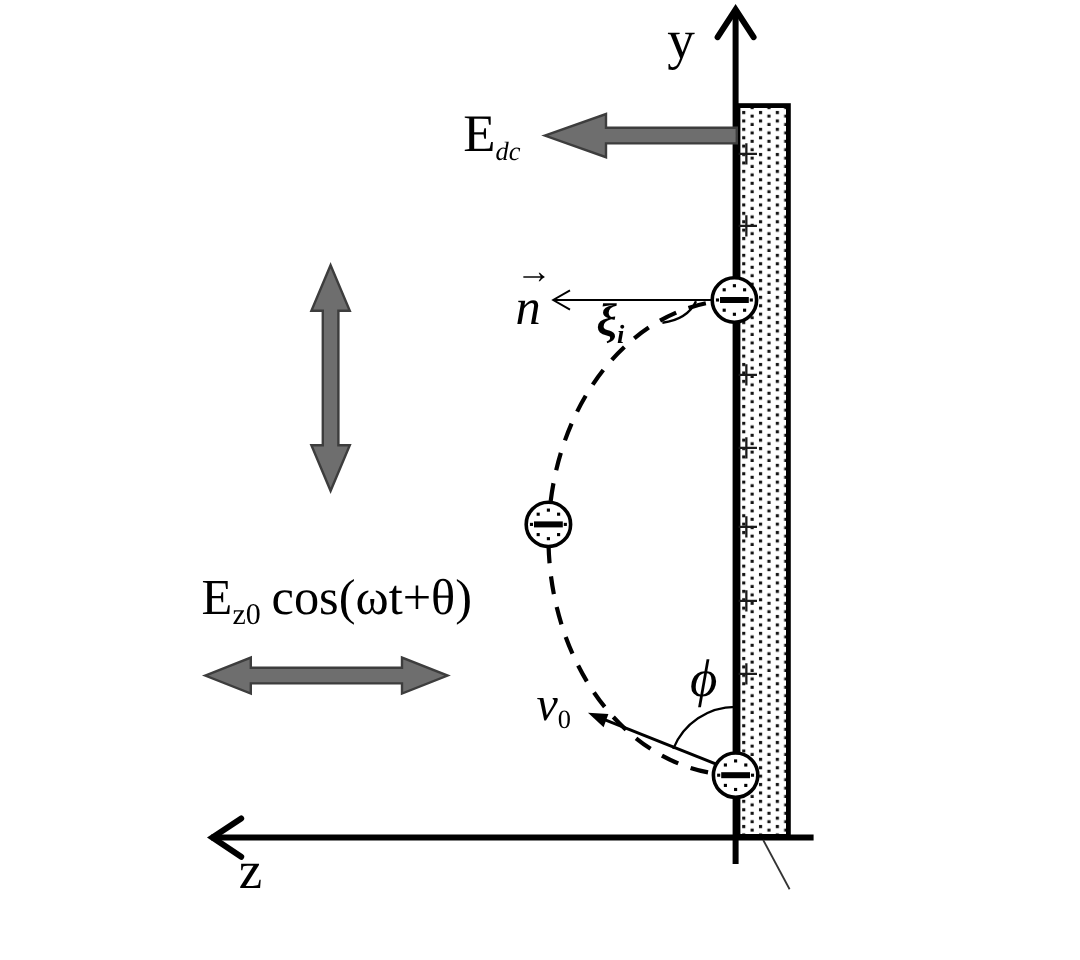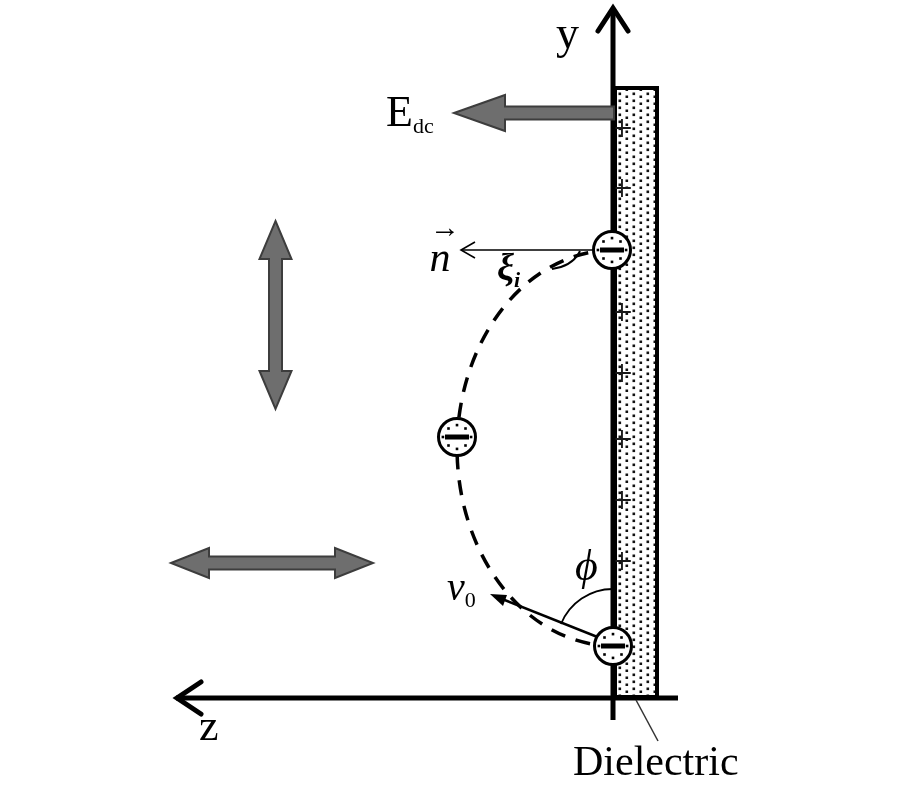--- a/index.html
+++ b/index.html
@@ -15,21 +15,21 @@
   .label{
     position:absolute;
     white-space:nowrap;
     font-family:"Liberation Serif","DejaVu Serif",serif;
     color:#000;
     line-height:1;
   }
   .f42{font-size:42px;}
   .f46{font-size:46px;}
   .sub{font-size:25px;vertical-align:-8px;}
-  .sub-sm{font-size:22px;vertical-align:-7px;}
+  .sub-sm{font-size:22px;vertical-align:-7px;font-style:italic;}
   .ital{font-style:italic;}
   .func{margin-left:9px;}
   .nvec{text-align:center;}
   .nvec .vec-arrow{display:block;font-size:30px;line-height:0.55;margin-left:10px;}
   .nvec .vec-letter{display:block;font-size:42px;font-style:italic;line-height:1;}
   .plus-text{font-family:"Liberation Serif","DejaVu Serif",serif;}
 </style>
 </head>
 <body>
 
@@ -101,31 +101,33 @@
 
   <div class="label f46" style="left:556px;top:10px;">y</div>
 
   <div class="label" style="left:199px;top:704px;font-size:44px;">z</div>
 
   <div class="label" style="left:386px;top:90px;font-size:44px;">
     <span>E</span><span class="sub-sm">dc</span>
   </div>
 
 
+  <div class="label f42" style="left:168px;top:478px;">
+    <span>E</span><span class="sub">z0</span><span class="func">cos(ωt+θ)</span>
+  </div>
 
   <div class="label nvec" style="left:420px;top:219px;">
     <span class="vec-arrow">→</span>
     <span class="vec-letter">n</span>
   </div>
 
   <div class="label ital" style="left:497px;top:248px;font-size:38px;font-weight:bold;">
     <span>ξ</span><span class="sub-sm ital">i</span>
   </div>
 
   <div class="label ital" style="left:447px;top:567px;font-size:40px;">
     <span>v</span><span class="sub-sm" style="font-style:normal;">0</span>
   </div>
 
   <div class="label ital" style="left:575px;top:544px;font-size:44px;">ϕ</div>
 
-  <div class="label" style="left:573px;top:740px;font-size:42px;">Dielectric</div>
 
 </div>
 
 </body></html>

